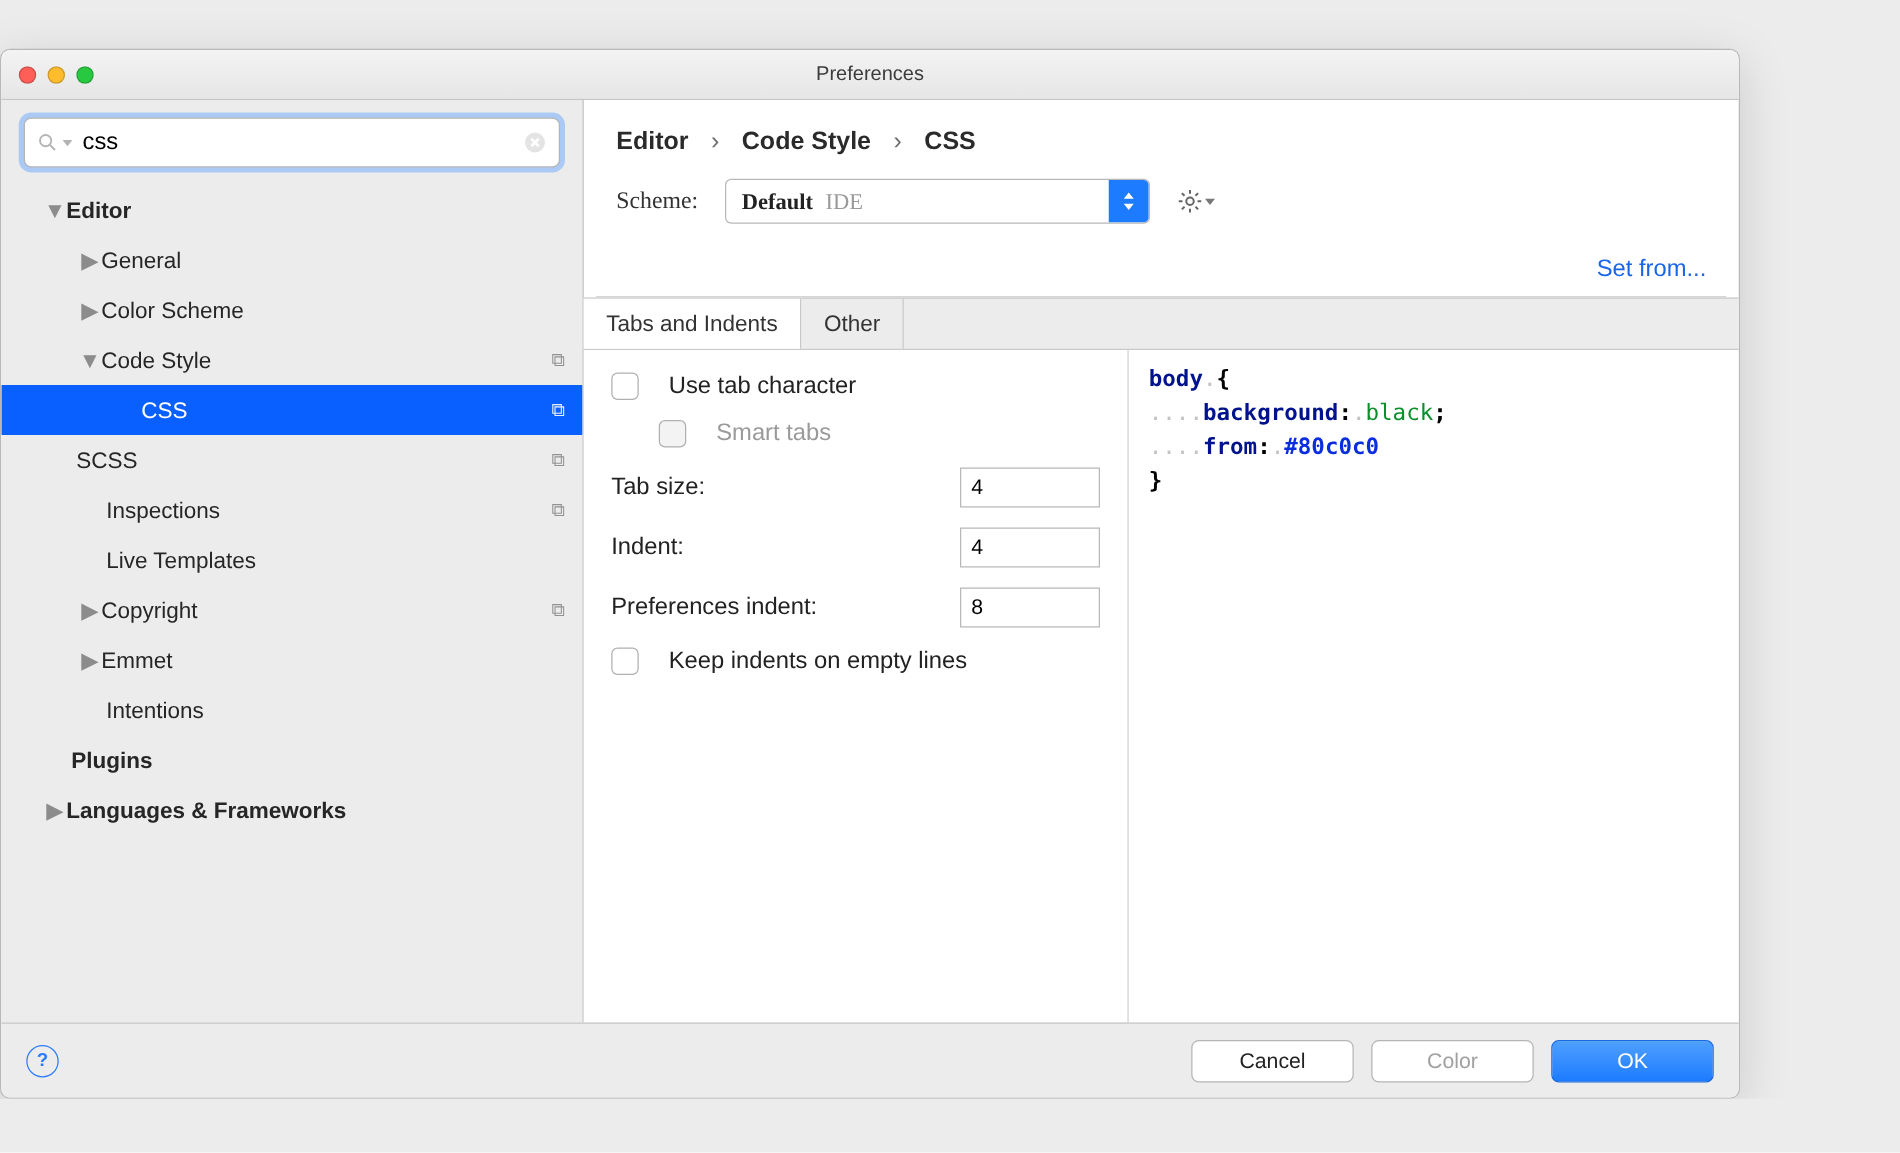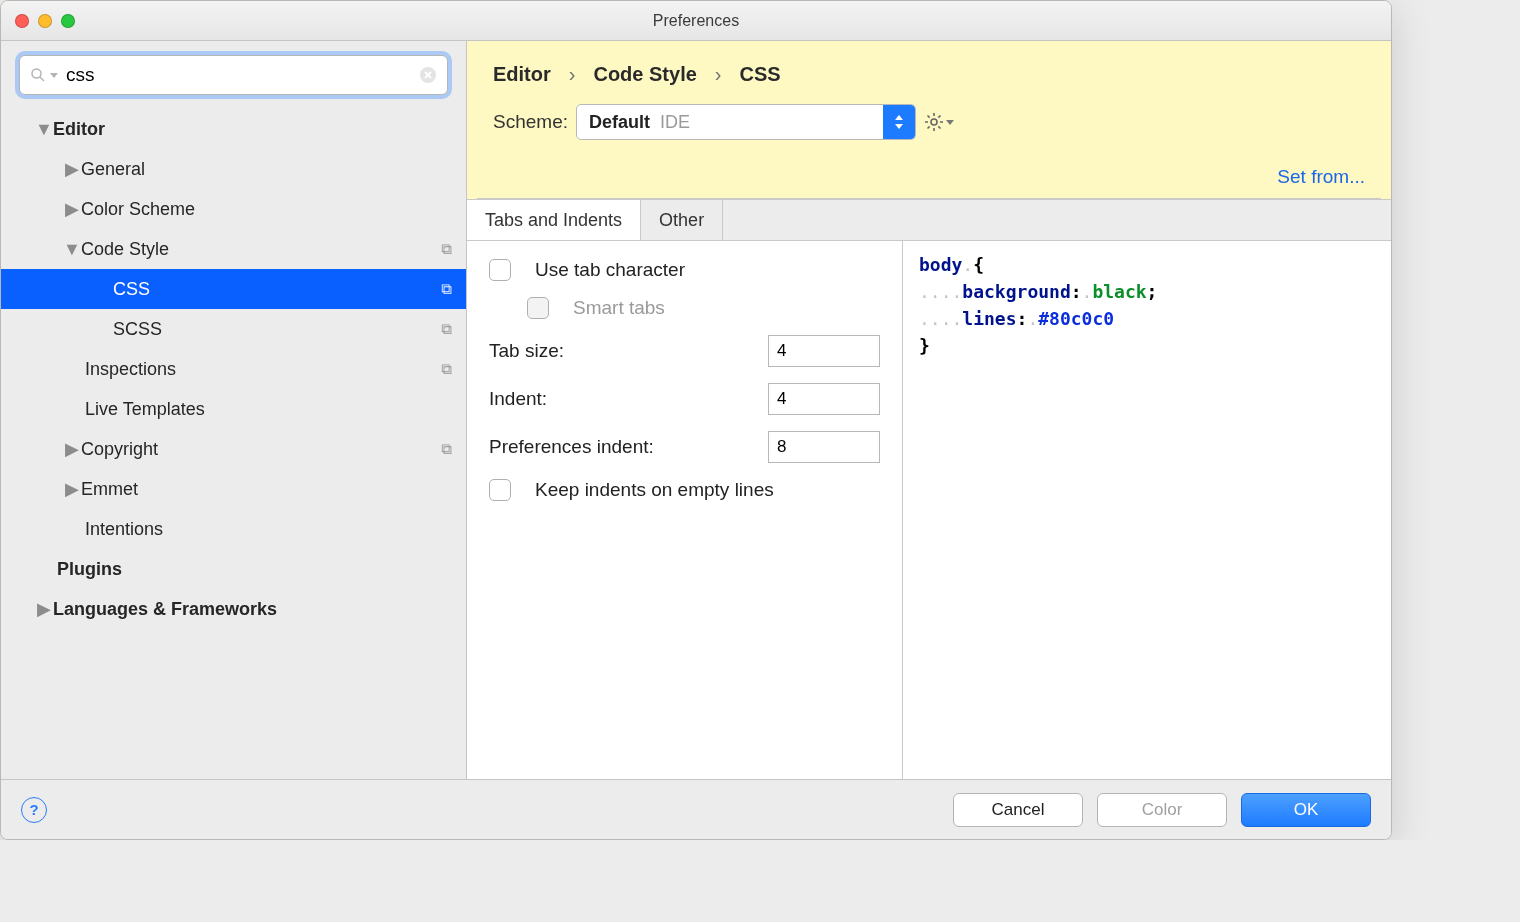--- a/index.html
+++ b/index.html
@@ -6,27 +6,28 @@
   html, body {
     margin: 0; padding: 0;
     font-family: -apple-system, "Helvetica Neue", Arial, sans-serif;
     font-size: 15px;
     background: #ececec;
     color: #222;
   }
   .window {
     width: 1392px;
     height: 840px;
-    background: #fef9c3;
+    background: #ffffff;
     border: 1px solid #b8b8b8;
     border-radius: 8px;
     display: flex;
     flex-direction: column;
     overflow: hidden;
     box-shadow: 0 10px 40px rgba(0,0,0,.15);
+    margin-top: 39px;
   }
   .titlebar {
     height: 40px;
     background: linear-gradient(#f3f3f3,#e6e6e6);
     border-bottom: 1px solid #c5c5c5;
     display: flex;
     align-items: center;
     position: relative;
     padding: 0 12px;
   }
@@ -72,23 +73,24 @@
   .row.selected .copy-icon{color:#fff;opacity:.9}
   .copy-icon{opacity:.45;font-size:15px}
   .content{flex:1;display:flex;flex-direction:column;min-width:0;}
   .crumbs{
     padding:22px 26px 8px;
     font-size:20px; font-weight:700; color:#2a2a2a;
     display:flex; gap:18px; align-items:center;
   }
   .crumb-sep{color:#6e6e6e;font-weight:400}
   .scheme-row{
-    display:flex; align-items:center; gap:8px;
+    display:flex; align-items:center; gap:22px;
     padding:10px 26px 22px;
     font-size:19px;
+    font-family:Liberation Serif, serif;
   }
   .scheme-label{color:#333}
   .select{
     display:flex;align-items:center;
     background:#fff;border:1px solid #b8b8b8;border-radius:5px;
     height:36px; width:340px;
     padding:0 0 0 12px;
     overflow:hidden;
   }
   .select .sname{font-weight:700;font-size:18px}
@@ -136,21 +138,21 @@
     font-size:17px;padding:0 8px;font-family:inherit;text-align:left;
   }
   .preview{
     flex:1;background:#fff;padding:10px 16px;
     font-family:"Menlo","Consolas",monospace;
     font-size:18px;line-height:1.5;
     white-space:pre;color:#000;
   }
   .tok-sel{color:#00138c;font-weight:700}
   .tok-prop{color:#00138c;font-weight:700}
-  .tok-val-kw{color:#0a8f2a;font-weight:700}
+  .tok-val-kw{color:#0a8f2a;font-weight:400}
   .tok-val-hex{color:#0a2dde;font-weight:700}
   .tok-punct{color:#000;font-weight:700}
   .tok-ws{color:#c3c3c3}
   .footer{
     height:60px;border-top:1px solid #c5c5c5;background:#ececec;
     display:flex;align-items:center;padding:0 20px;gap:14px;
   }
   .help{width:26px;height:26px;border:1.5px solid #2a7cff;border-radius:50%;
     display:flex;align-items:center;justify-content:center;color:#2a7cff;font-weight:700}
   .spacer{flex:1}
@@ -216,21 +218,21 @@
         </div>
         <div class="row" style="padding-left:62px">
           <span class="arrow">▼</span>
           <span class="lab">Code Style</span>
           <span class="copy-icon">⧉</span>
         </div>
         <div class="row selected" style="padding-left:112px">
           <span class="lab">CSS</span>
           <span class="copy-icon">⧉</span>
         </div>
-        <div class="row" style="padding-left:112px">
+        <div class="row" style="padding-left:60px">
           <span class="lab">SCSS</span>
           <span class="copy-icon">⧉</span>
         </div>
         <div class="row" style="padding-left:84px">
           <span class="lab">Inspections</span>
           <span class="copy-icon">⧉</span>
         </div>
         <div class="row" style="padding-left:84px">
           <span class="lab">Live Templates</span>
         </div>
@@ -328,21 +330,21 @@
             <input type="text" value="8" style="">
           </div>
           <div class="chk">
             <span class="chkbox"></span>
             <span>Keep indents on empty lines</span>
           </div>
         </div>
 
         <div class="preview"><span class="tok-sel">body</span><span class="tok-ws">.</span><span class="tok-punct">{</span>
 <span class="tok-ws">....</span><span class="tok-prop">background</span><span class="tok-punct">:</span><span class="tok-ws">.</span><span class="tok-val-kw">black</span><span class="tok-punct">;</span>
-<span class="tok-ws">....</span><span class="tok-prop">lines</span><span class="tok-punct">:</span><span class="tok-ws">.</span><span class="tok-val-hex">#80c0c0</span>
+<span class="tok-ws">....</span><span class="tok-prop">from</span><span class="tok-punct">:</span><span class="tok-ws">.</span><span class="tok-val-hex">#80c0c0</span>
 <span class="tok-punct">}</span></div>
       </div>
     </div>
   </div>
 
   <div class="footer">
     <div class="help">?</div>
     <div class="spacer"></div>
     <div class="btn">Cancel</div>
     <div class="btn disabled">Color</div>

